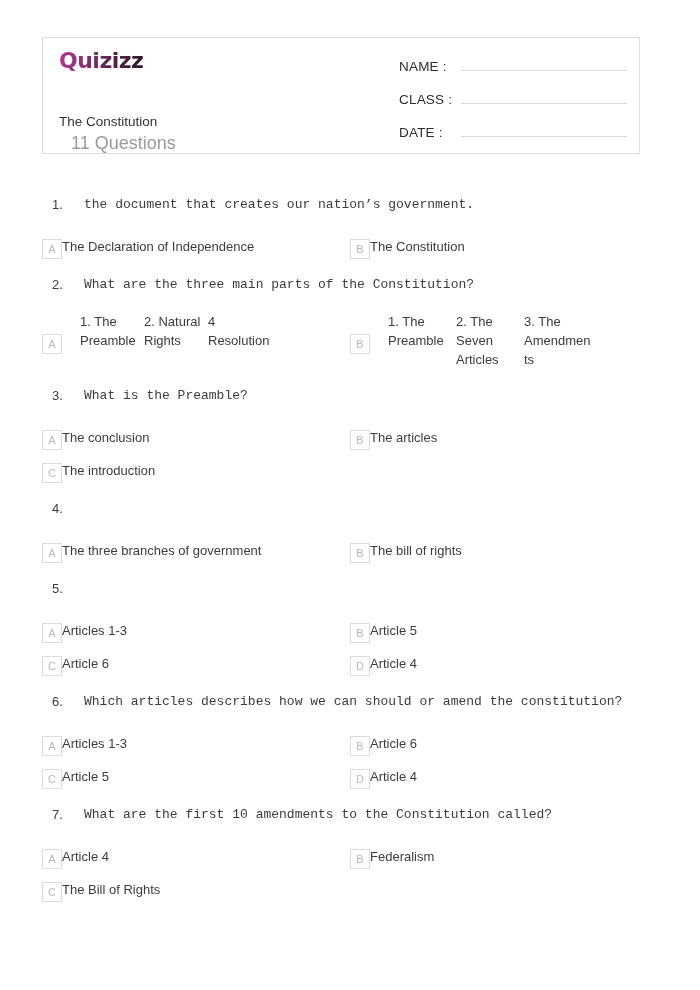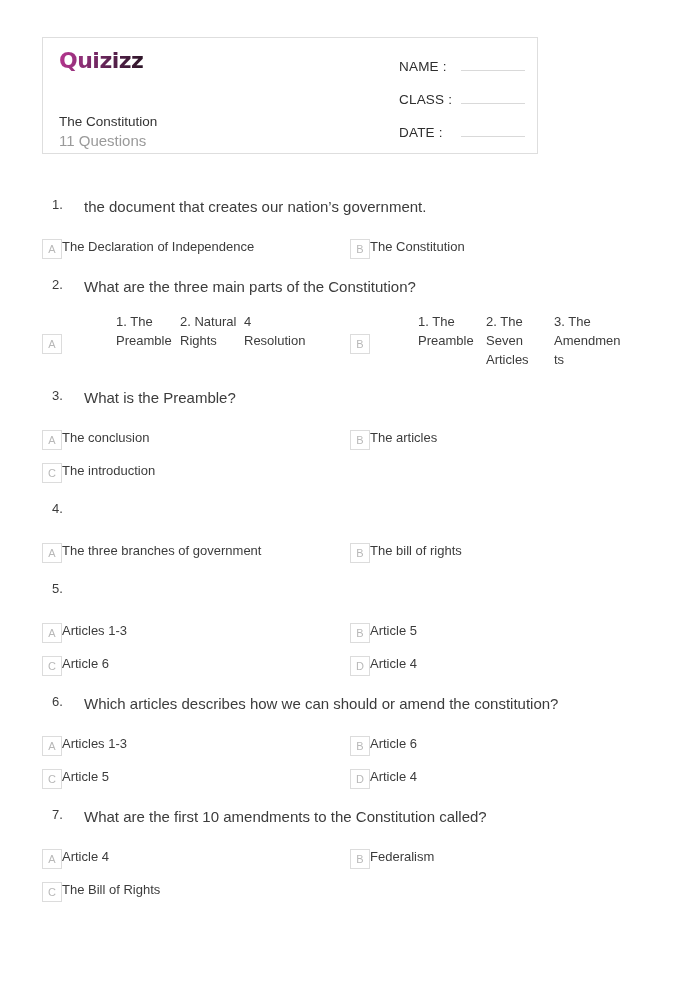--- a/index.html
+++ b/index.html
@@ -14,21 +14,21 @@
     color: #3c3c3c;
     overflow: hidden;
     position: relative;
   }
 
   
   .header-card {
     position: absolute;
     left: 42px;
     top: 37px;
-    width: 496px;
+    width: 598px;
     height: 117px;
     border: 1px solid #dedede;
     background: #ffffff;
     box-sizing: border-box;
   }
   .header-left {
     position: absolute;
     left: 16px;
     top: 12px;
     width: 290px;
@@ -50,23 +50,23 @@
     position: absolute;
     left: 16px;
     top: 75px;
     font-size: 13.5px;
     color: #333333;
     line-height: 1.35;
     white-space: nowrap;
   }
   .quiz-count {
     position: absolute;
-    left: 16px;
+    left: 28px;
     top: 93px;
-    font-size: 15px;
+    font-size: 18px;
     color: #9a9a9a;
     line-height: 1.35;
     white-space: nowrap;
   }
 
   .header-right {
     position: absolute;
     left: 320px;
     top: 12px;
     right: 12px;
@@ -109,23 +109,24 @@
     min-height: 31px;
   }
   .q-num {
     flex: 0 0 32px;
     font-size: 13px;
     color: #3c3c3c;
     line-height: 1.45;
   }
   .q-text {
     flex: 1 1 auto;
-    font-size: 15px;
+    font-size: 13px;
     color: #3c3c3c;
     line-height: 1.45;
+    font-family: Liberation Mono, monospace;
   }
 
   .options-grid {
     padding: 0 42px 0 42px;
     margin-top: 11px;
   }
   .option-row {
     display: flex;
     align-items: flex-start;
     margin-bottom: 12px;
@@ -157,21 +158,20 @@
     line-height: 1.45;
     padding-right: 6px;
   }
 
   
   .opt-text.cols {
     display: flex;
     align-items: flex-start;
     margin-left: 18px;
     margin-top: -20px;
-    justify-content: center;
   }
   .opt-col {
     width: 68px;
     flex: 0 0 68px;
     font-size: 13px;
     line-height: 1.45;
     color: #3c3c3c;
     word-wrap: break-word;
   }
   .opt-col.w-narrow { width: 64px; flex: 0 0 64px; }

